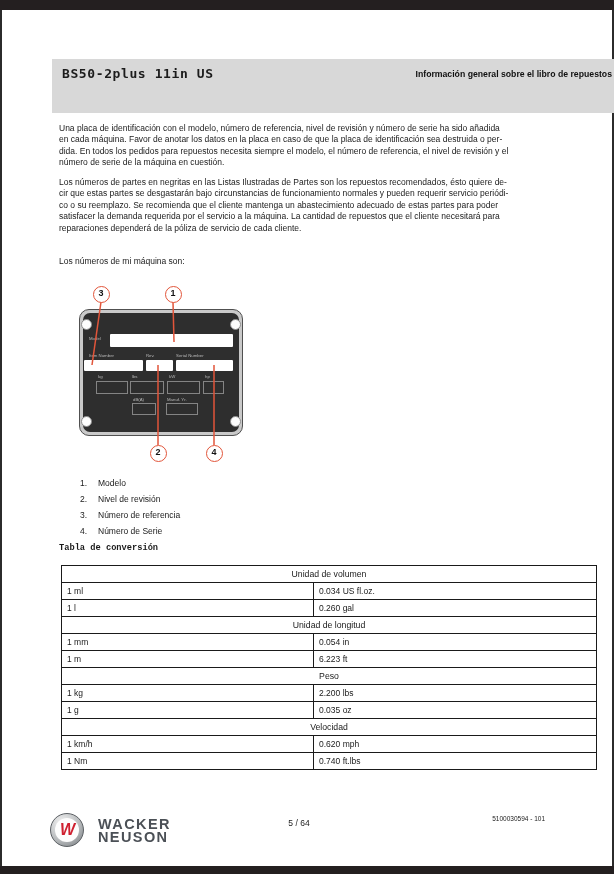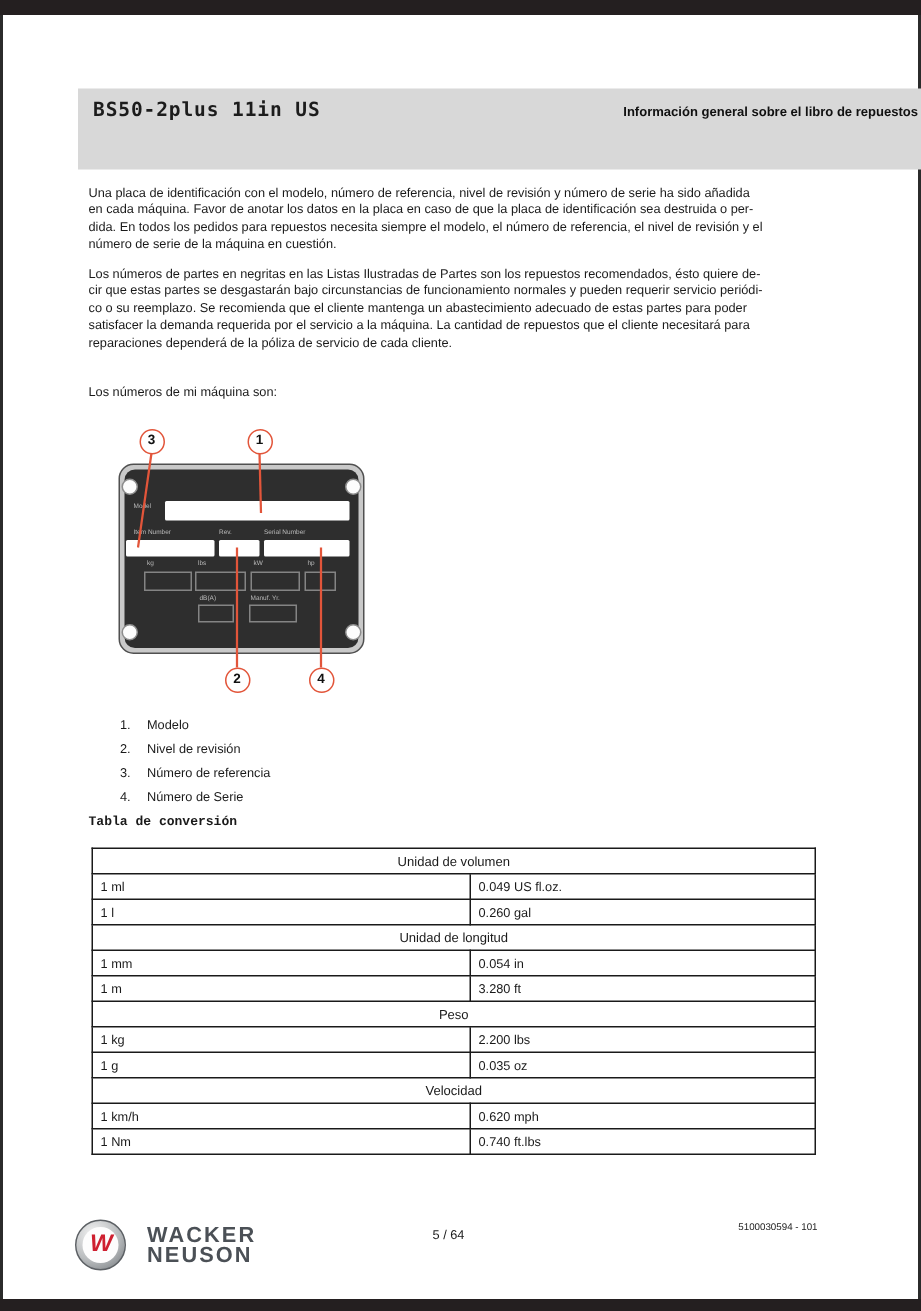--- a/index.html
+++ b/index.html
@@ -50,21 +50,21 @@
   }
   .leader-svg { position:absolute; left:0; top:0; z-index:2; }
 
   
   .legend { position:absolute; left:78px; top:468px; font-size:8.5px; }
   .legend-row { height:16px; display:flex; }
   .legend-num { width:18px; }
   .table-title { position:absolute; left:57px; top:533px; font-size:8.7px; font-weight:bold;font-family:Liberation Mono, monospace; }
 
   
-  .conv { position:absolute; left:59px; top:555px; width:483px; border-collapse:collapse; font-size:8.5px; }
+  .conv { position:absolute; left:59px; top:555px; width:536px; border-collapse:collapse; font-size:8.5px; }
   .conv td { border:1px solid #1a1a1a; height:16px; padding:0 0 0 5px; }
   .conv td.sec { text-align:center; padding:0; font-size:8.7px; }
   .conv td.c1 { width:246px; }
 
   
   .logo-badge {
     position:absolute; left:48px; top:803px; width:34px; height:34px; border-radius:50%;
     background:radial-gradient(circle at 35% 28%, #f4f4f4, #b9bcbe 55%, #6e7377 100%);
     border:1px solid #5c6064; box-sizing:border-box;
   }
@@ -168,36 +168,36 @@
 
   <div class="table-title">Tabla de conversión</div>
 
   <table class="conv">
     <tbody>
         <tr>
           <td class="sec" colspan="2">Unidad de volumen</td>
         </tr>
     <tr>
           <td class="c1">1 ml</td>
-          <td>0.049 US fl.oz.</td>
+          <td>0.034 US fl.oz.</td>
         </tr>
     <tr>
           <td class="c1">1 l</td>
           <td>0.260 gal</td>
         </tr>
     <tr>
           <td class="sec" colspan="2">Unidad de longitud</td>
         </tr>
     <tr>
           <td class="c1">1 mm</td>
           <td>0.054 in</td>
         </tr>
     <tr>
           <td class="c1">1 m</td>
-          <td>3.280 ft</td>
+          <td>6.223 ft</td>
         </tr>
     <tr>
           <td class="sec" colspan="2">Peso</td>
         </tr>
     <tr>
           <td class="c1">1 kg</td>
           <td>2.200 lbs</td>
         </tr>
     <tr>
           <td class="c1">1 g</td>

